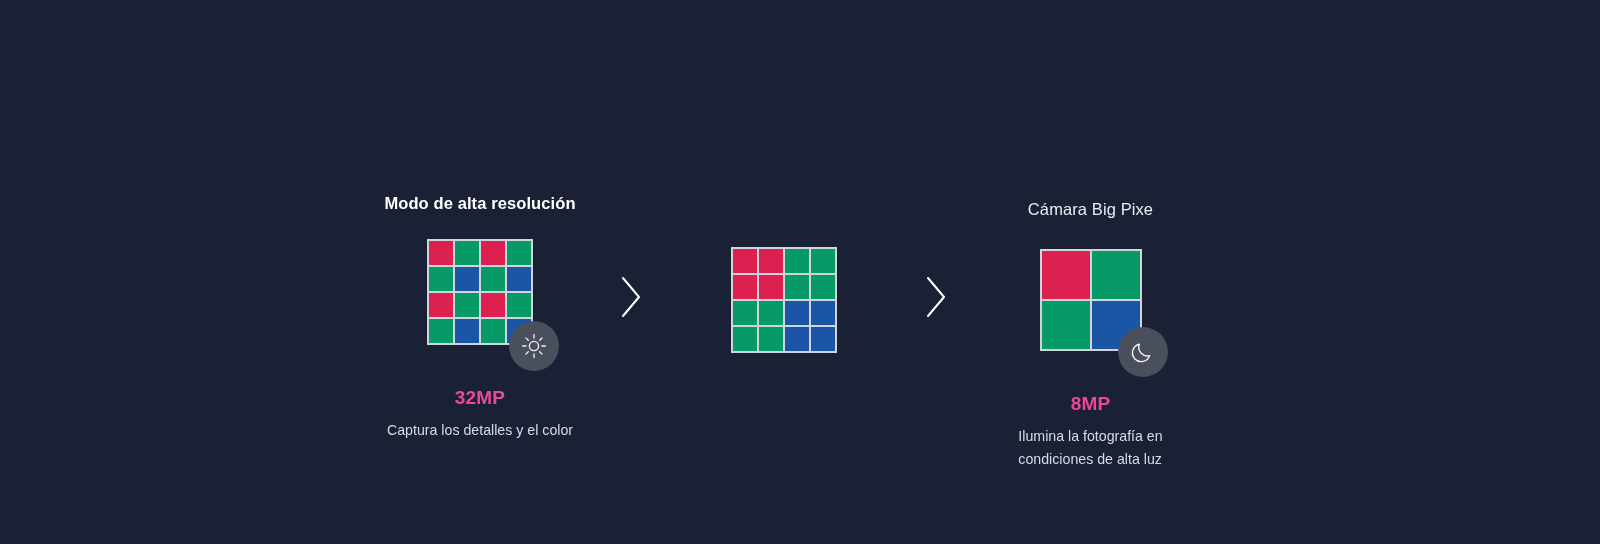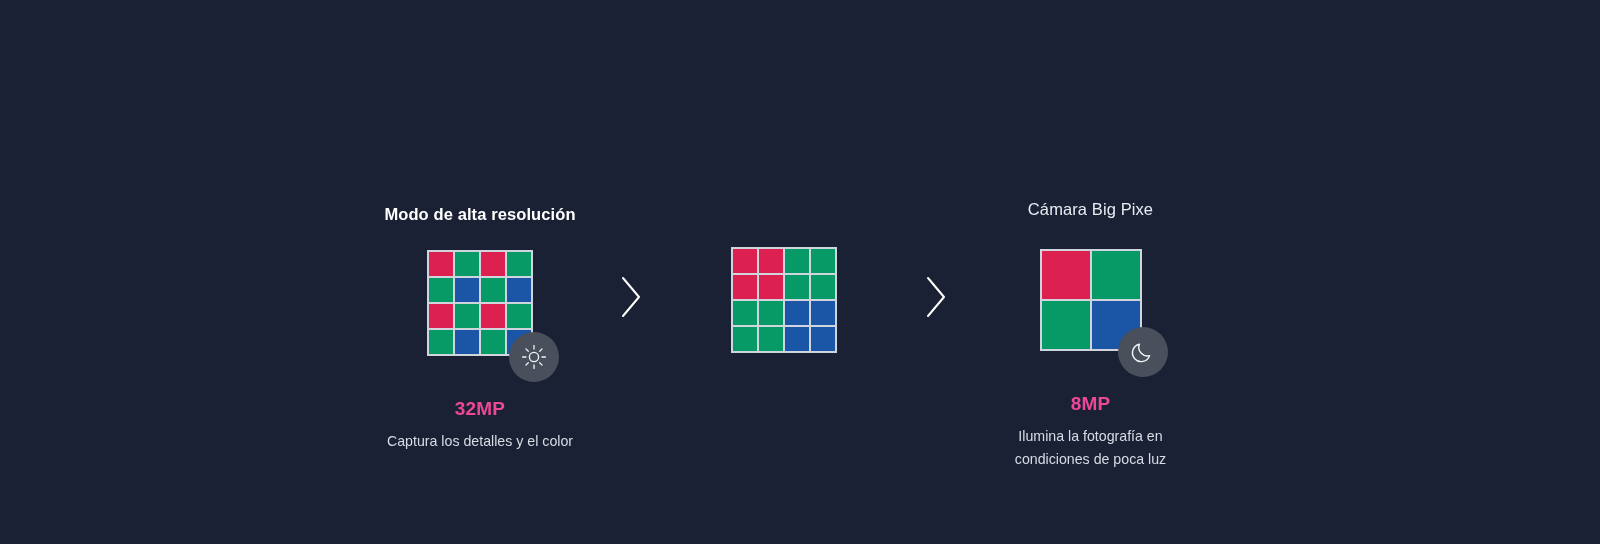--- a/index.html
+++ b/index.html
@@ -50,21 +50,21 @@
     font-weight: 700;
     color: #ec4899;
     letter-spacing: 0.2px;
   }
 
   .panel-caption {
     font-size: 14.2px;
     font-weight: 400;
     color: #d7dbe4;
     line-height: 23px;
-    text-align: center;
+    text-align: left;
     white-space: pre-line;
   }
 
   
   .grid-wrap {
     position: relative;
   }
 
   .grid {
     display: grid;
@@ -109,21 +109,21 @@
     height: 48px;
   }
 
   .chevron svg { display: block; }
 </style>
 </head>
 <body>
 
 <div class="stage">
 
-  <div class="panel" style="left:340px; top:205px; width:280px;">
+  <div class="panel" style="left:340px; top:194px; width:280px;">
 
     <div class="panel-title">Modo de alta resolución</div>
 
     <div class="grid-wrap" style="margin-top:26px;">
       <div class="grid g4" id="grid-left">
           <div class="cell" style="background: rgb(220, 33, 80);"></div>
           <div class="cell" style="background: rgb(8, 154, 102);"></div>
           <div class="cell" style="background: rgb(220, 33, 80);"></div>
           <div class="cell" style="background: rgb(8, 154, 102);"></div>
           <div class="cell" style="background: rgb(8, 154, 102);"></div>
@@ -214,16 +214,16 @@
           <svg width="26" height="26" viewBox="0 0 26 26" fill="none" stroke="#f2f4f8" stroke-width="1.4" stroke-linecap="round" stroke-linejoin="round">
             <path d="M19.6 16.6A8.6 8.6 0 0 1 9.4 5.2a8.8 8.8 0 1 0 10.2 11.4z"></path>
           </svg>
         </span>
       </div>
     </div>
 
     <div class="panel-value" style="margin-top:42px;text-align:right;">8MP</div>
 
     <div class="panel-caption" style="margin-top:10px;">Ilumina la fotografía en
-condiciones de poca luz</div>
+condiciones de alta luz</div>
   </div>
 
 </div>
 
 </body></html>

